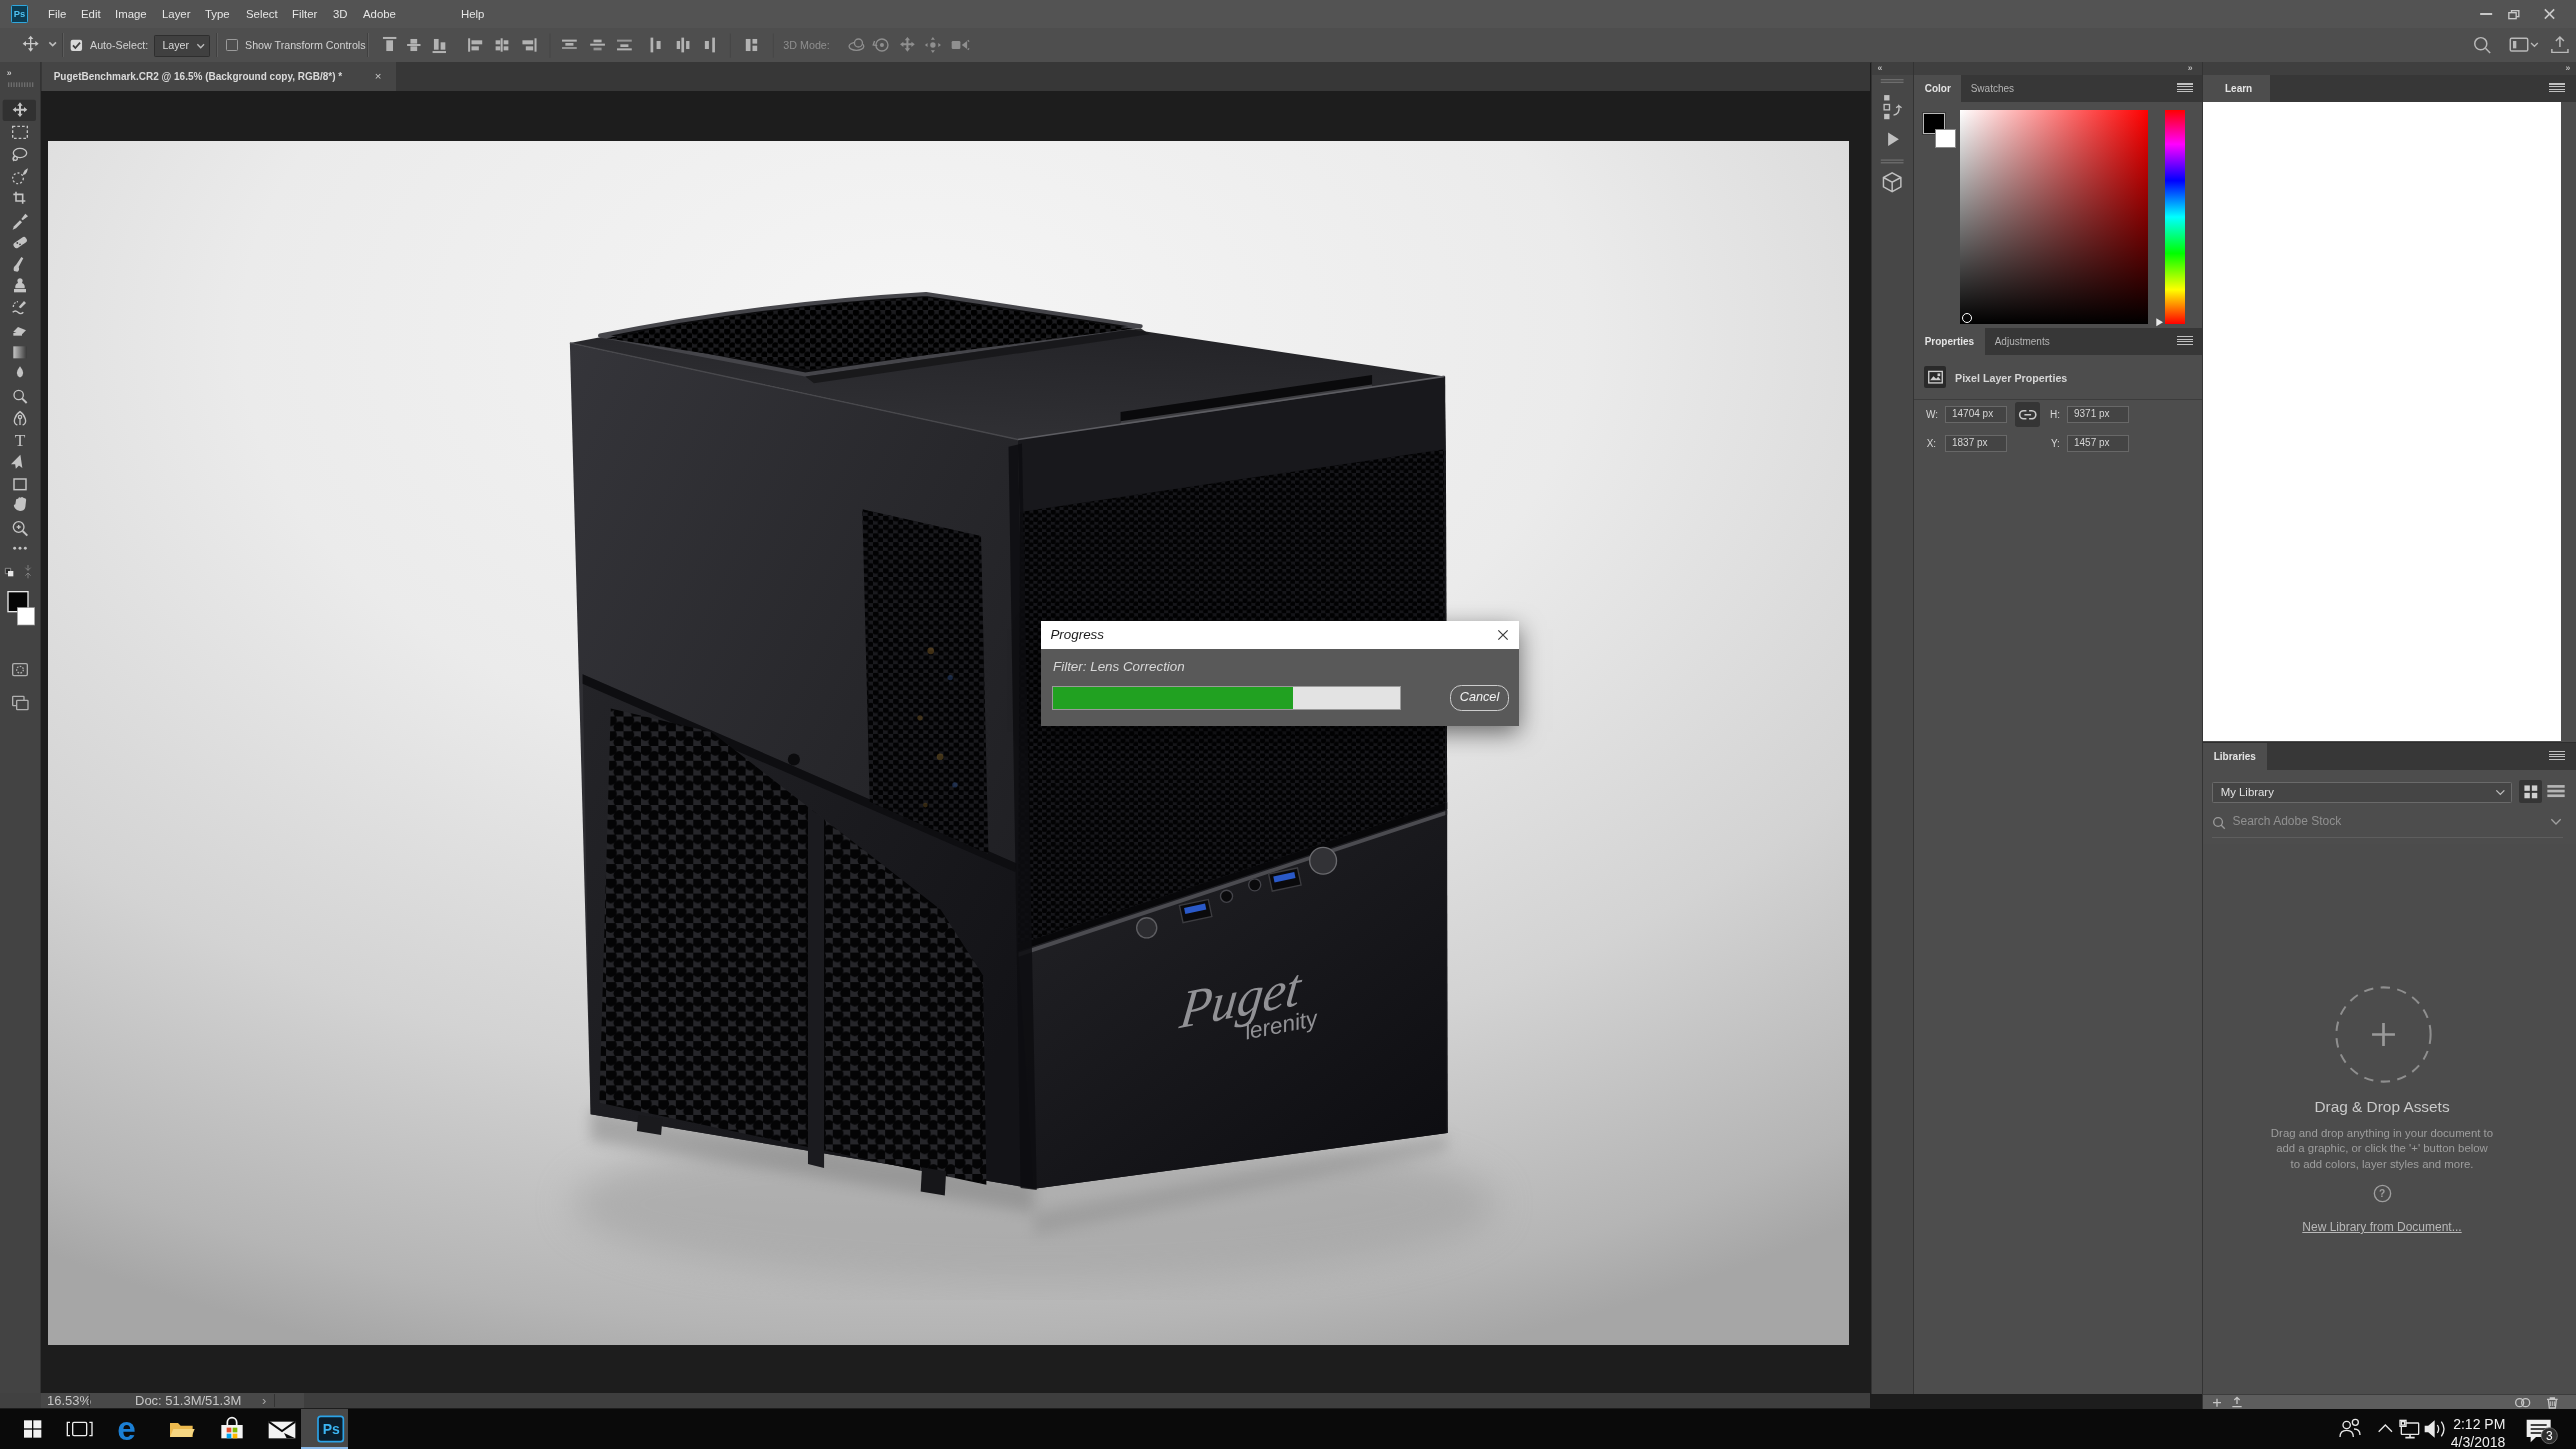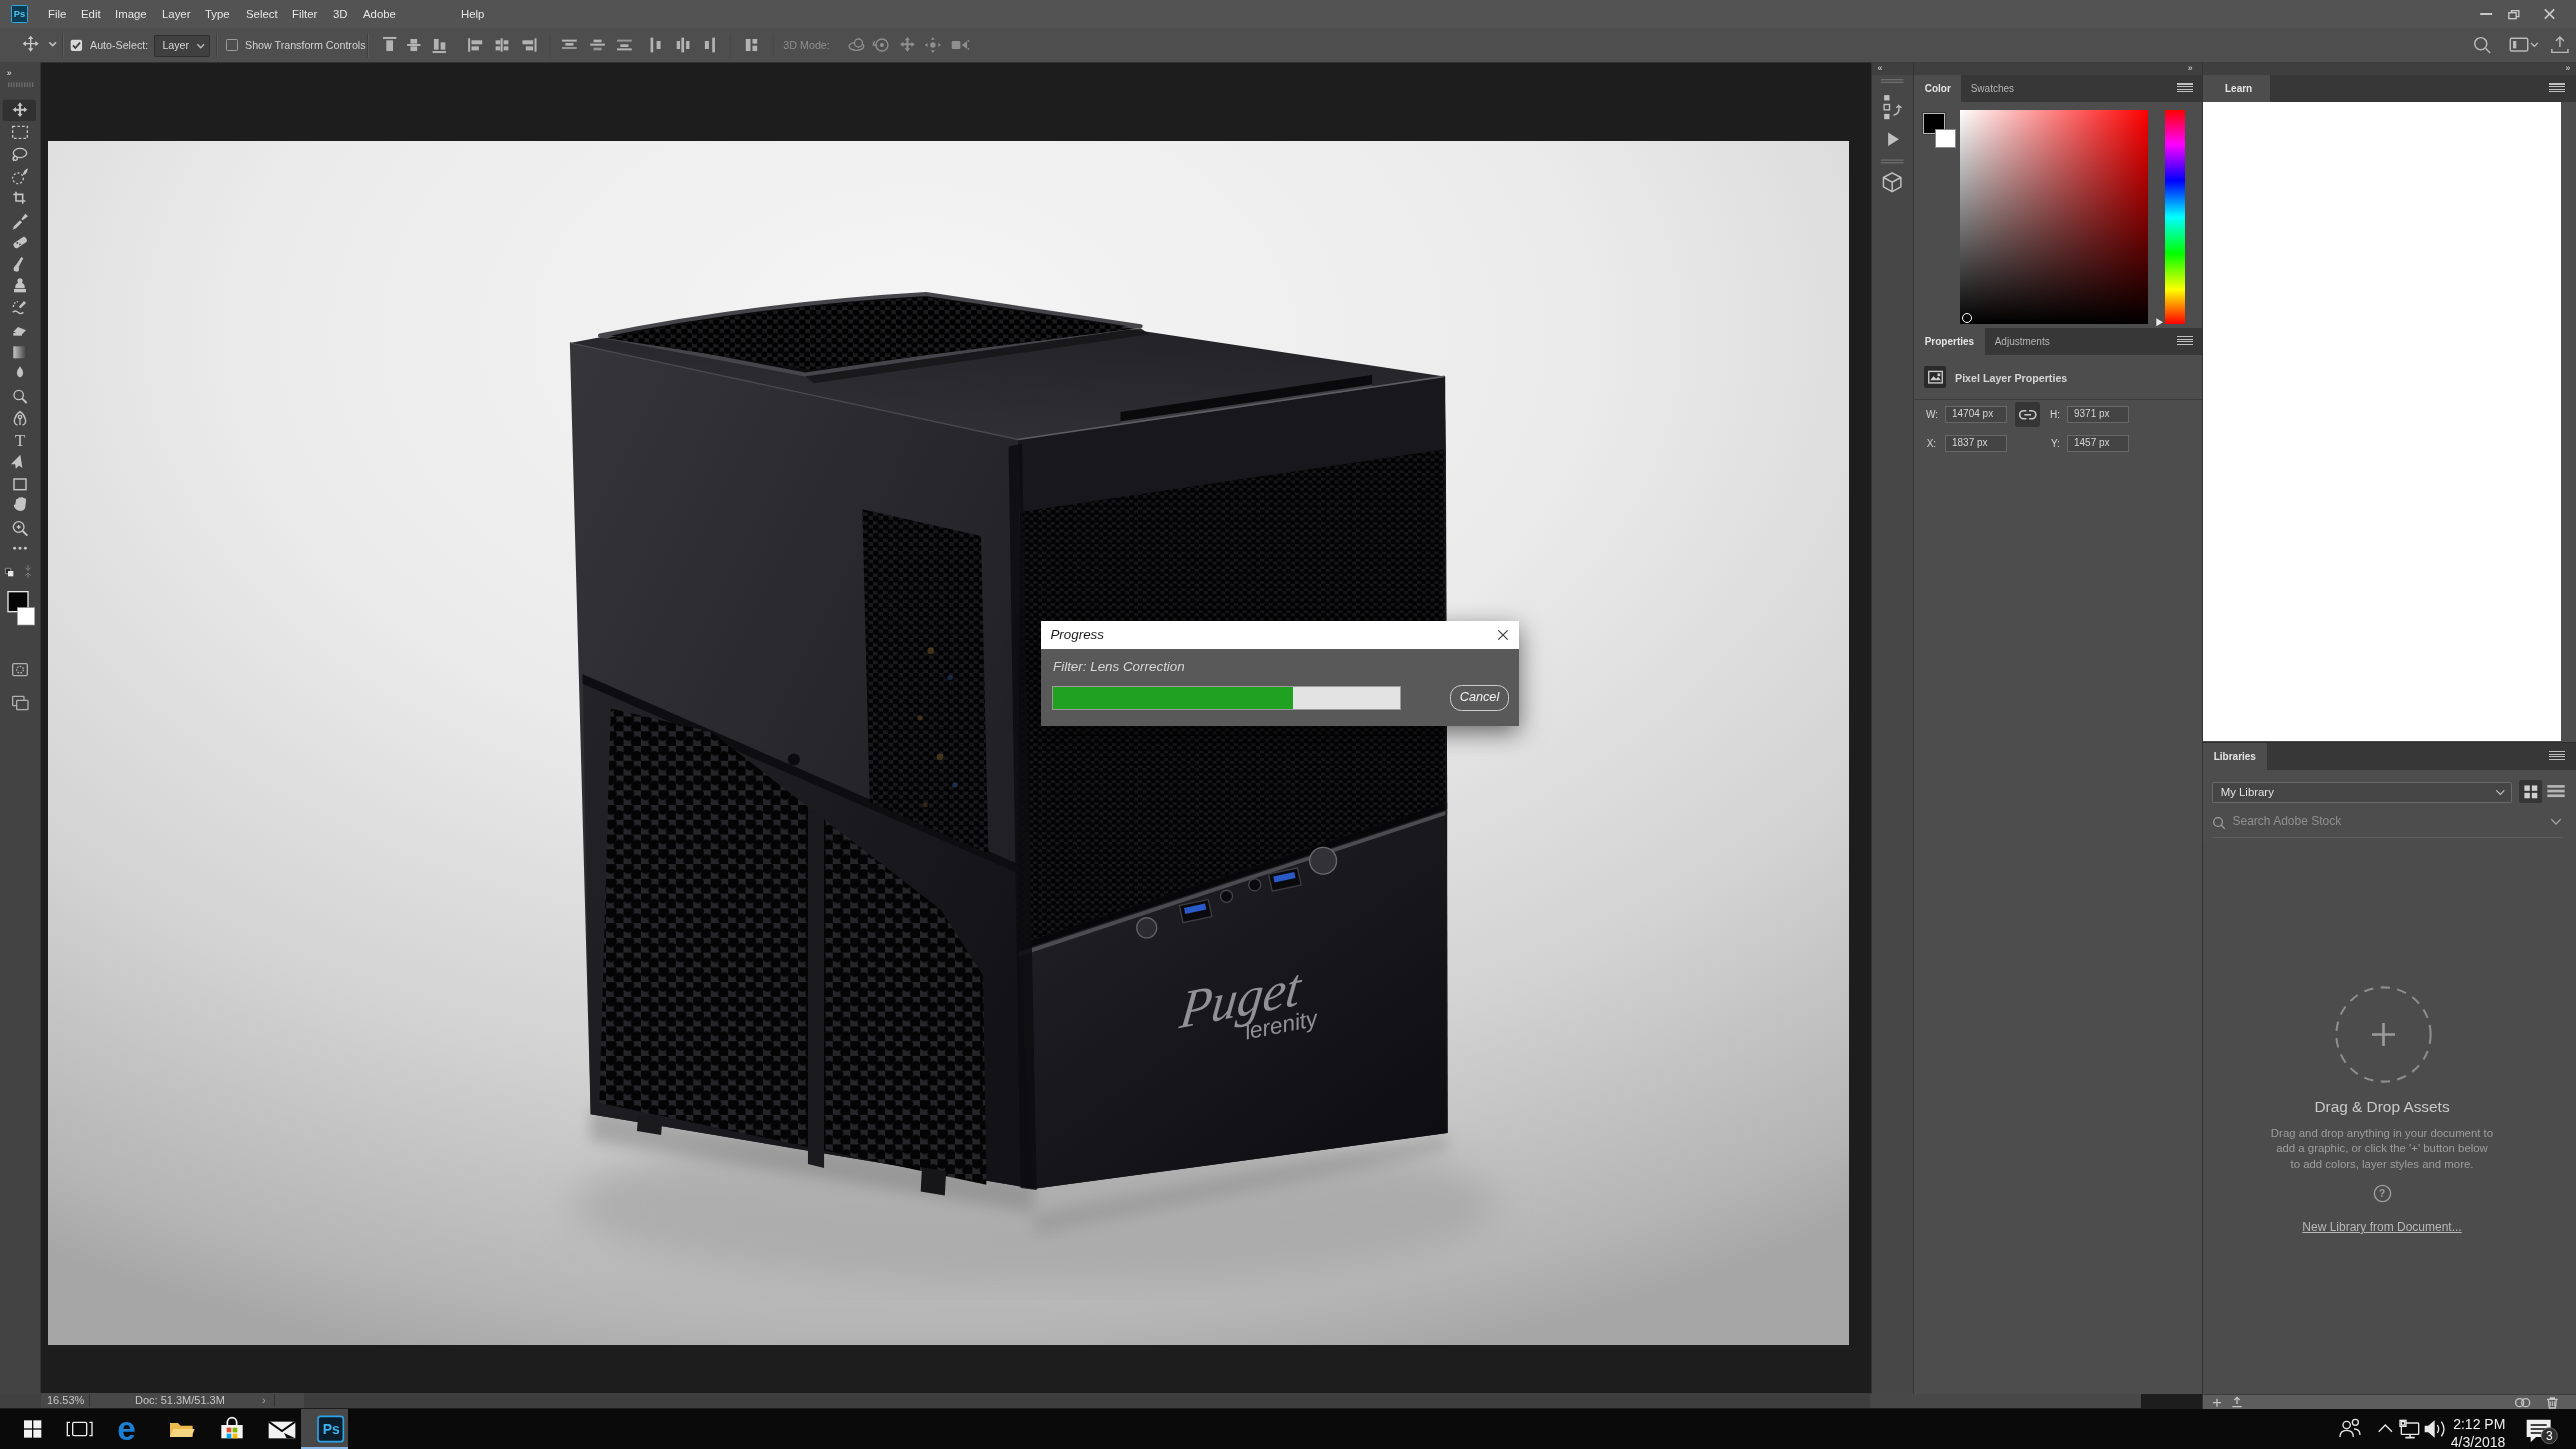--- a/index.html
+++ b/index.html
@@ -14,21 +14,21 @@
   .olab{position:absolute;top:0;height:34px;line-height:34px;color:#d2d2d2;font-size:10.7px;}
   
   #toolbar{left:0;top:62px;width:40px;height:1332px;background:#434343;border-right:0.7px solid #333;}
   
   #tabbar{left:41px;top:62px;width:1829px;height:29px;background:#373737;}
   #doctab{position:absolute;left:0.7px;top:0;width:354px;height:29px;background:#454545;color:#dadada;font-size:10px;line-height:29px;}
   #paste{left:41px;top:91px;width:1829px;height:1303px;background:#1d1d1d;}
   #canvas{position:absolute;left:6.7px;top:50px;width:1801px;height:1204px;background:
     radial-gradient(ellipse 1677px 1073px at 48% 16%, #f5f5f5 0%, #ebebeb 40%, #d3d3d3 70%, #b5b5b5 93%, #a6a6a6 100%);}
   
-  #statusbar{left:0;top:1393px;width:2141px;height:15.4px;background:#484848;color:#c6c6c6;font-size:11px;}
+  #statusbar{left:0;top:1393px;width:1870px;height:15.4px;background:#484848;color:#c6c6c6;font-size:13px;}
   
   #dockstrip{left:1871px;top:62px;width:41px;height:1332px;background:#474747;border-left:0.7px solid #333;}
   #col1{left:1913px;top:62px;width:288px;height:1332px;background:#4d4d4d;border-left:0.7px solid #333;}
   #col2{left:2202px;top:62px;width:374px;height:1347px;background:#4d4d4d;border-left:0.7px solid #333;}
   .dockhead{position:absolute;left:0;top:0;width:100%;height:13.4px;background:#3f3f3f;color:#bdbdbd;}
   .tabrow{position:absolute;left:0;width:100%;height:27px;background:#373737;}
   .ptab{position:absolute;top:0;height:27px;line-height:27px;font-size:10px;padding:0 10.7px;color:#b4b4b4;}
   .ptab.on{font-weight:bold;}
   .ptab.on{background:#4d4d4d;color:#e4e4e4;}
   .burger{position:absolute;width:16px;height:10.7px;}
@@ -311,20 +311,26 @@
   <g transform="translate(30,905)" fill="none" stroke="#b0b0b0" stroke-width="2">
           <rect x="-11" y="-9" width="22" height="18" rx="2"></rect>
           <circle cx="0" cy="0" r="5" stroke-dasharray="2.5 2"></circle>
         </g>
   <g transform="translate(30,955)" fill="none" stroke="#b0b0b0" stroke-width="2">
           <rect x="-11" y="-10" width="17" height="14" rx="1"></rect>
           <rect x="-5" y="-4" width="17" height="14" rx="1" fill="#434343"></rect>
         </g>
  </svg>
 </div>
+<div id="tabbar" class="abs">
+      <div id="doctab">
+  <span style="padding-left:12px;font-weight:bold;">PugetBenchmark.CR2 @ 16.5% (Background copy, RGB/8*) *</span>
+  <span style="position:absolute;left:333px;top:0;color:#c9c9c9;font-size:11.4px;">×</span>
+</div>
+    </div>
 <div id="paste" class="abs">
       <div id="canvas">
 <svg width="1801" height="1204" viewBox="0 0 2685 1795">
  <defs>
   <pattern id="hexA" width="26" height="22" patternUnits="userSpaceOnUse">
     <rect width="26" height="22" fill="#26262a"></rect>
     <circle cx="7" cy="5.5" r="9" fill="#040405"></circle>
               <circle cx="20" cy="16.5" r="9" fill="#040405"></circle>
   </pattern>
   <pattern id="hexB" width="13" height="11" patternUnits="userSpaceOnUse">

